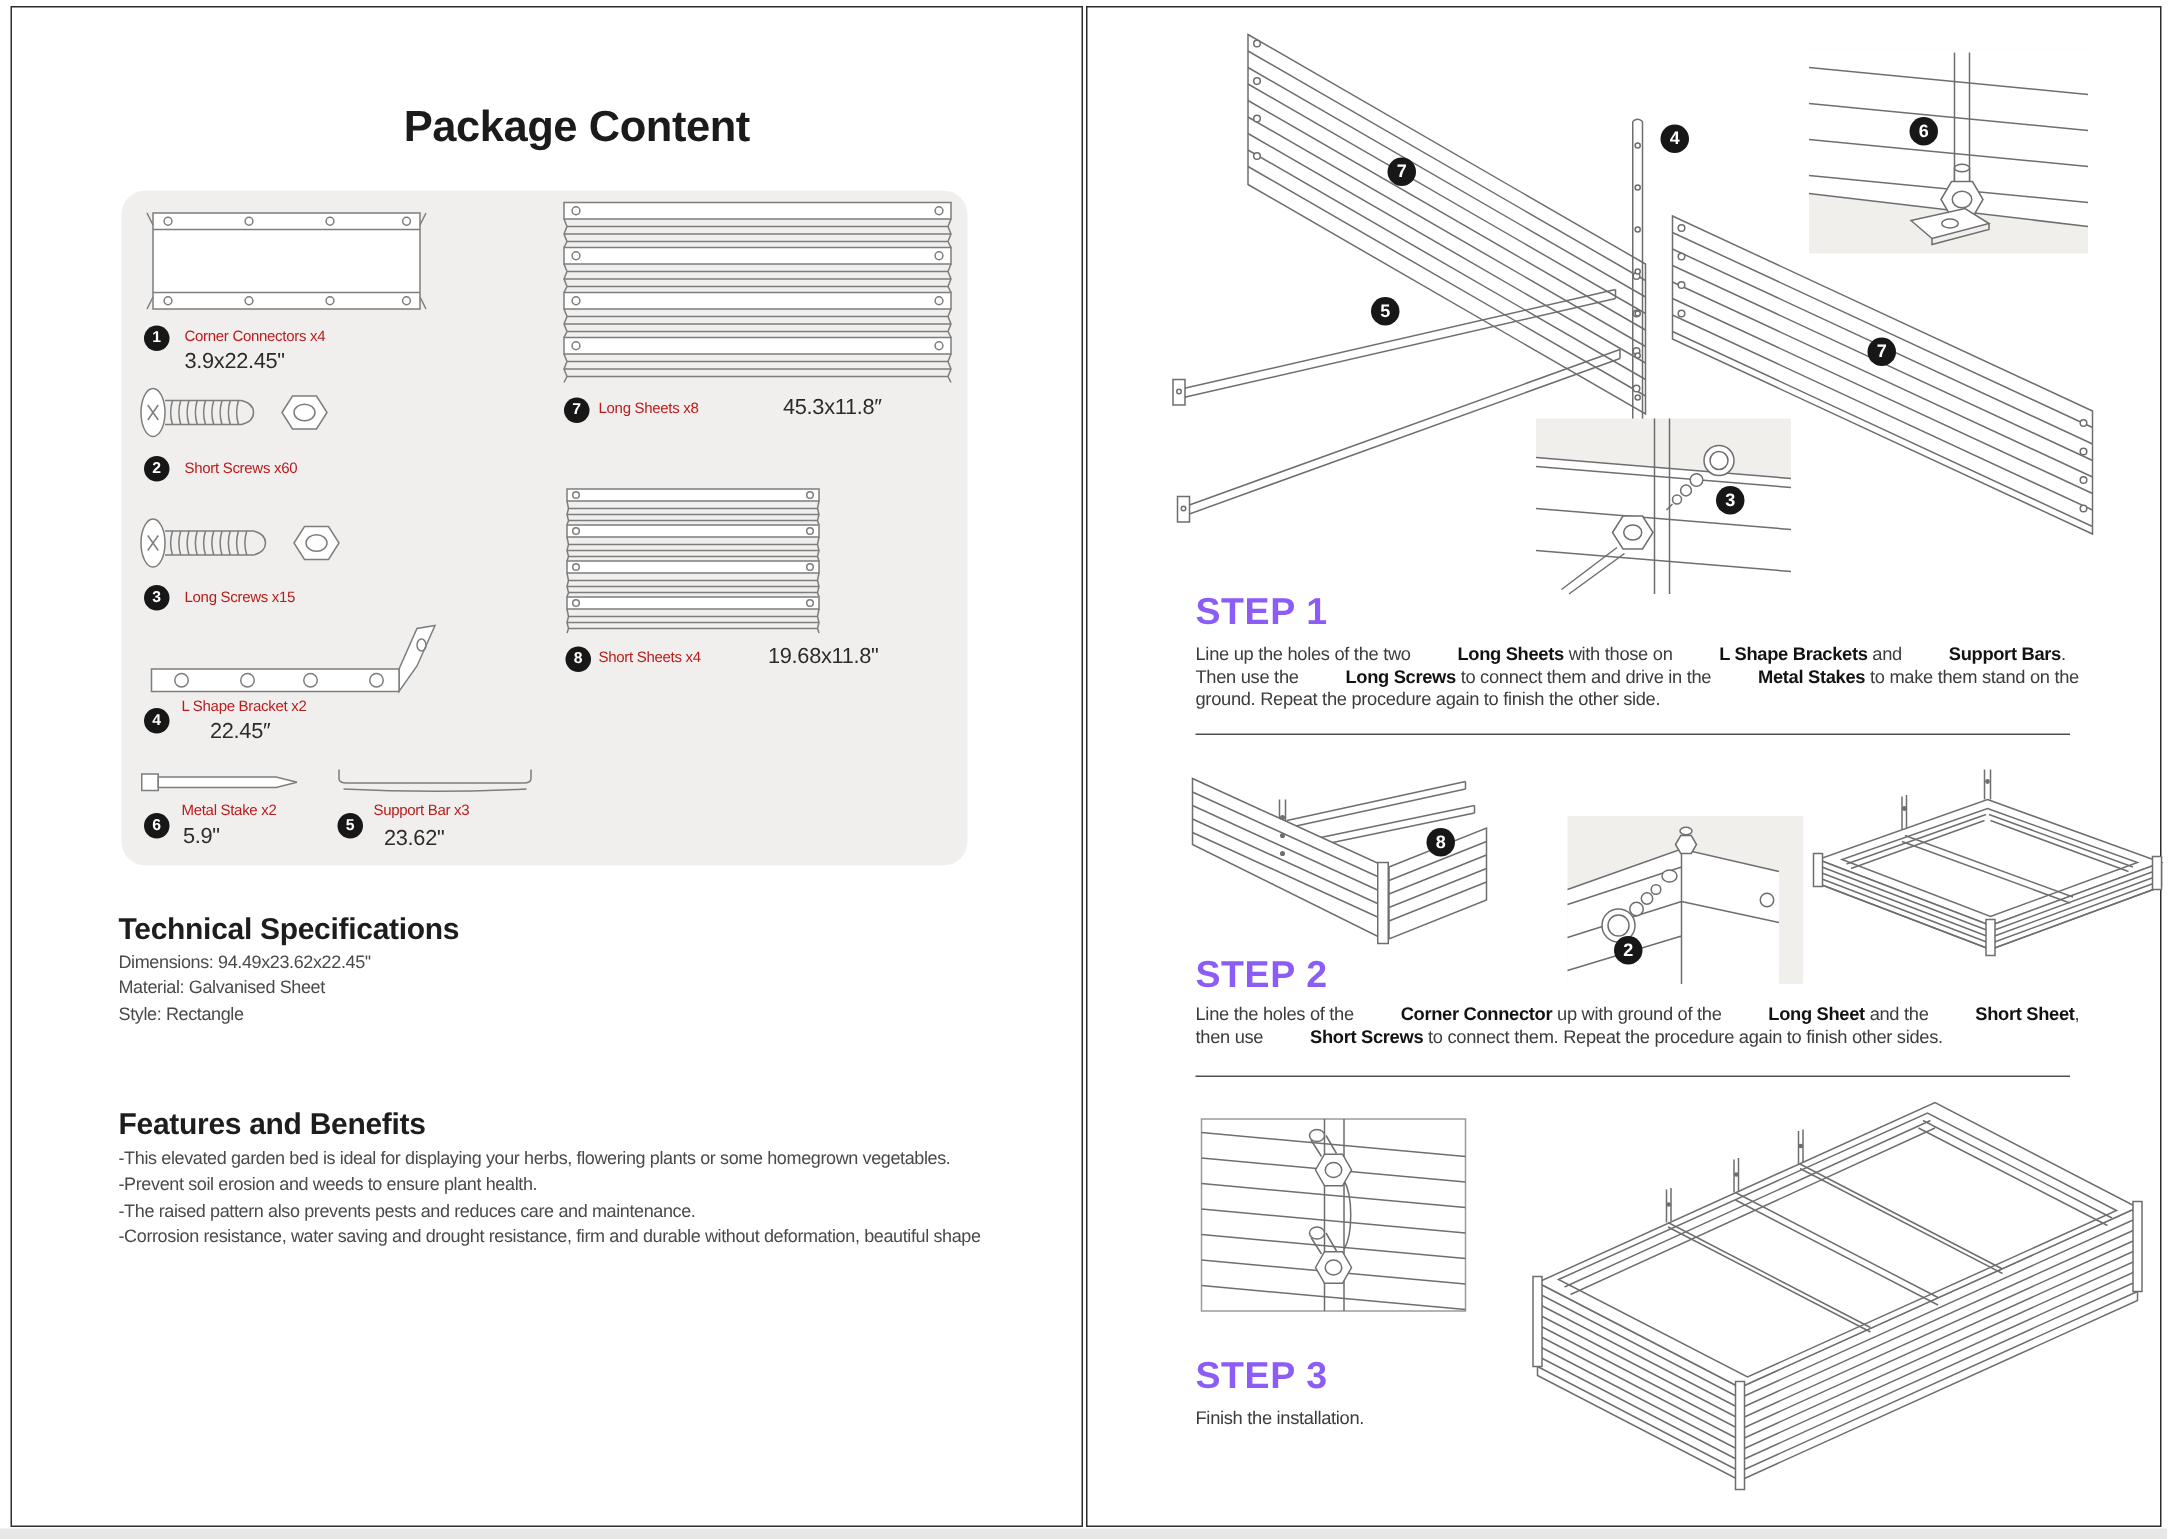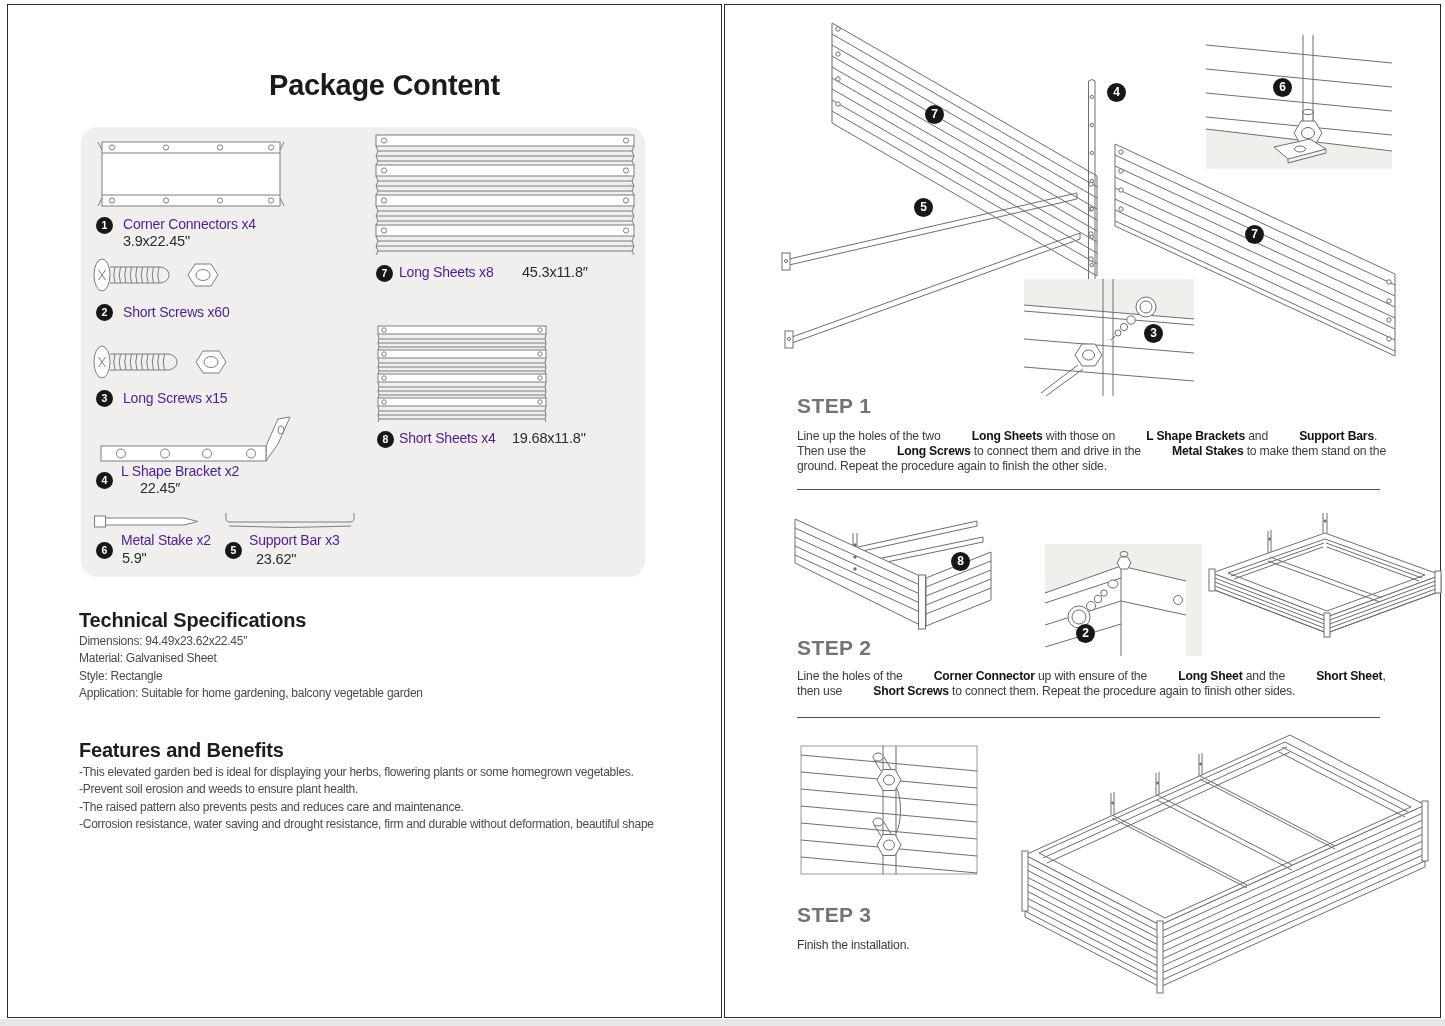--- a/index.html
+++ b/index.html
@@ -9,25 +9,25 @@
   #left-page{left:7px;width:715px;}
   #right-page{left:724px;width:717px;}
   .abs{position:absolute;}
   svg.draw{position:absolute;overflow:visible;}
   #pkg-title{position:absolute;top:64px;left:0;width:100%;text-align:center;text-indent:40px;
              font-size:29px;font-weight:600;color:#1b1b1b;letter-spacing:-0.3px;}
   #pkg-panel{position:absolute;left:73px;top:122px;width:564px;height:450px;background:#f0efed;border-radius:16px;}
   .badge{position:absolute;width:17px;height:17px;border-radius:50%;background:#171717;color:#fff;
          font-size:10.5px;font-weight:bold;text-align:center;line-height:17px;z-index:5;}
   .badge-lg{width:19px;height:19px;font-size:12px;line-height:19px;}
-  .item-label{position:absolute;font-size:14px;color:#4c1d95;letter-spacing:-0.2px;white-space:nowrap;line-height:15px;}
+  .item-label{position:absolute;font-size:10px;color:#b91c1c;letter-spacing:-0.2px;white-space:nowrap;line-height:15px;}
   .item-dim{position:absolute;font-size:14.5px;color:#2b2b2b;letter-spacing:-0.2px;white-space:nowrap;line-height:15px;}
   .sec-h{position:absolute;font-size:20px;font-weight:600;color:#1d1d1d;letter-spacing:-0.2px;white-space:nowrap;text-align:right;}
   .spec-line,.bullet{font-size:12px;color:#4a4a4a;line-height:17.3px;letter-spacing:-0.25px;white-space:nowrap;}
-  .step-h{position:absolute;font-size:21px;font-weight:600;color:#737373;letter-spacing:0.4px;white-space:nowrap;}
+  .step-h{position:absolute;font-size:25px;font-weight:600;color:#8b5cf6;letter-spacing:0.4px;white-space:nowrap;}
   .step-p{position:absolute;font-size:12.2px;color:#3c3c3c;line-height:15px;letter-spacing:-0.2px;width:600px;}
   .step-p b{color:#121212;padding-left:28px;}
   .hrule{position:absolute;width:583px;border-top:1.5px solid #4f4f4f;}
   #bottom-strip{position:absolute;left:0;top:1019px;width:1445px;height:7px;background:#e7e7e6;}
 </style>
 </head>
 <body>
 
 <div id="stage">
 
@@ -182,21 +182,20 @@
     </svg>
     <div class="badge" style="left:369px;top:426px">8</div>
     <div class="item-label" style="left:391px;top:426px">Short Sheets x4</div>
     <div class="item-dim" style="left:504px;top:426px">19.68x11.8"</div>
 
     <div class="sec-h" style="left:71px;top:604px">Technical Specifications</div>
     <div class="abs" style="left:71px;top:628px">
       <div class="spec-line">Dimensions: 94.49x23.62x22.45''</div>
       <div class="spec-line">Material: Galvanised Sheet</div>
       <div class="spec-line">Style: Rectangle</div>
-      <div class="spec-line">Application: Suitable for home gardening, balcony vegetable garden</div>
     </div>
 
     <div class="sec-h" style="left:71px;top:734px">Features and Benefits</div>
     <div class="abs" style="left:71px;top:759px">
       <div class="bullet">-This elevated garden bed is ideal for displaying your herbs, flowering plants or some homegrown vegetables.</div>
       <div class="bullet">-Prevent soil erosion and weeds to ensure plant health.</div>
       <div class="bullet">-The raised pattern also prevents pests and reduces care and maintenance.</div>
       <div class="bullet">-Corrosion resistance, water saving and drought resistance, firm and durable without deformation, beautiful shape</div>
     </div>
   </div>
@@ -335,21 +334,21 @@
           <rect x="484" y="64" width="6" height="22" fill="#fff"></rect>
           <rect x="710" y="66" width="6" height="22" fill="#fff"></rect>
           <rect x="599" y="108" width="6" height="24" fill="#fff"></rect>
         </g>
       </g>
     </svg>
     <div class="badge badge-lg" style="left:226px;top:547px">8</div>
     <div class="badge badge-lg" style="left:351px;top:619px">2</div>
 
     <div class="step-h" style="left:72px;top:631px">STEP 2</div>
-    <div class="step-p" style="left:72px;top:664px"><span>Line the holes of the </span><b>Corner Connector</b><span> up with ensure of the </span><b>Long Sheet</b><span> and the </span><b>Short Sheet</b><span>, then use </span><b>Short Screws</b><span> to connect them. Repeat the procedure again to finish other sides.</span></div>
+    <div class="step-p" style="left:72px;top:664px"><span>Line the holes of the </span><b>Corner Connector</b><span> up with ground of the </span><b>Long Sheet</b><span> and the </span><b>Short Sheet</b><span>, then use </span><b>Short Screws</b><span> to connect them. Repeat the procedure again to finish other sides.</span></div>
     <div class="hrule" style="left:72px;top:712px"></div>
 
     <svg class="draw" style="left:0;top:720px" width="718" height="292" viewBox="0 0 718 292">
       <g stroke="#6e6e6e" fill="none" stroke-width="1">
 
         <g>
           <rect x="76" y="21" width="176" height="128" fill="#fff" stroke="#9a9a9a"></rect>
           <path d="M76,30 L252,46 M76,47 L252,63 M76,64 L252,80 M76,81 L252,97 M76,98 L252,114 M76,115 L252,131 M76,132 L252,148"></path>
           <path d="M158,21 V149 M171,21 V149 M171,62 C177,72 177,98 171,108"></path>
           <polygon points="152,55 158,44.5 170,44.5 176,55 170,65.5 158,65.5" fill="#fff"></polygon>

